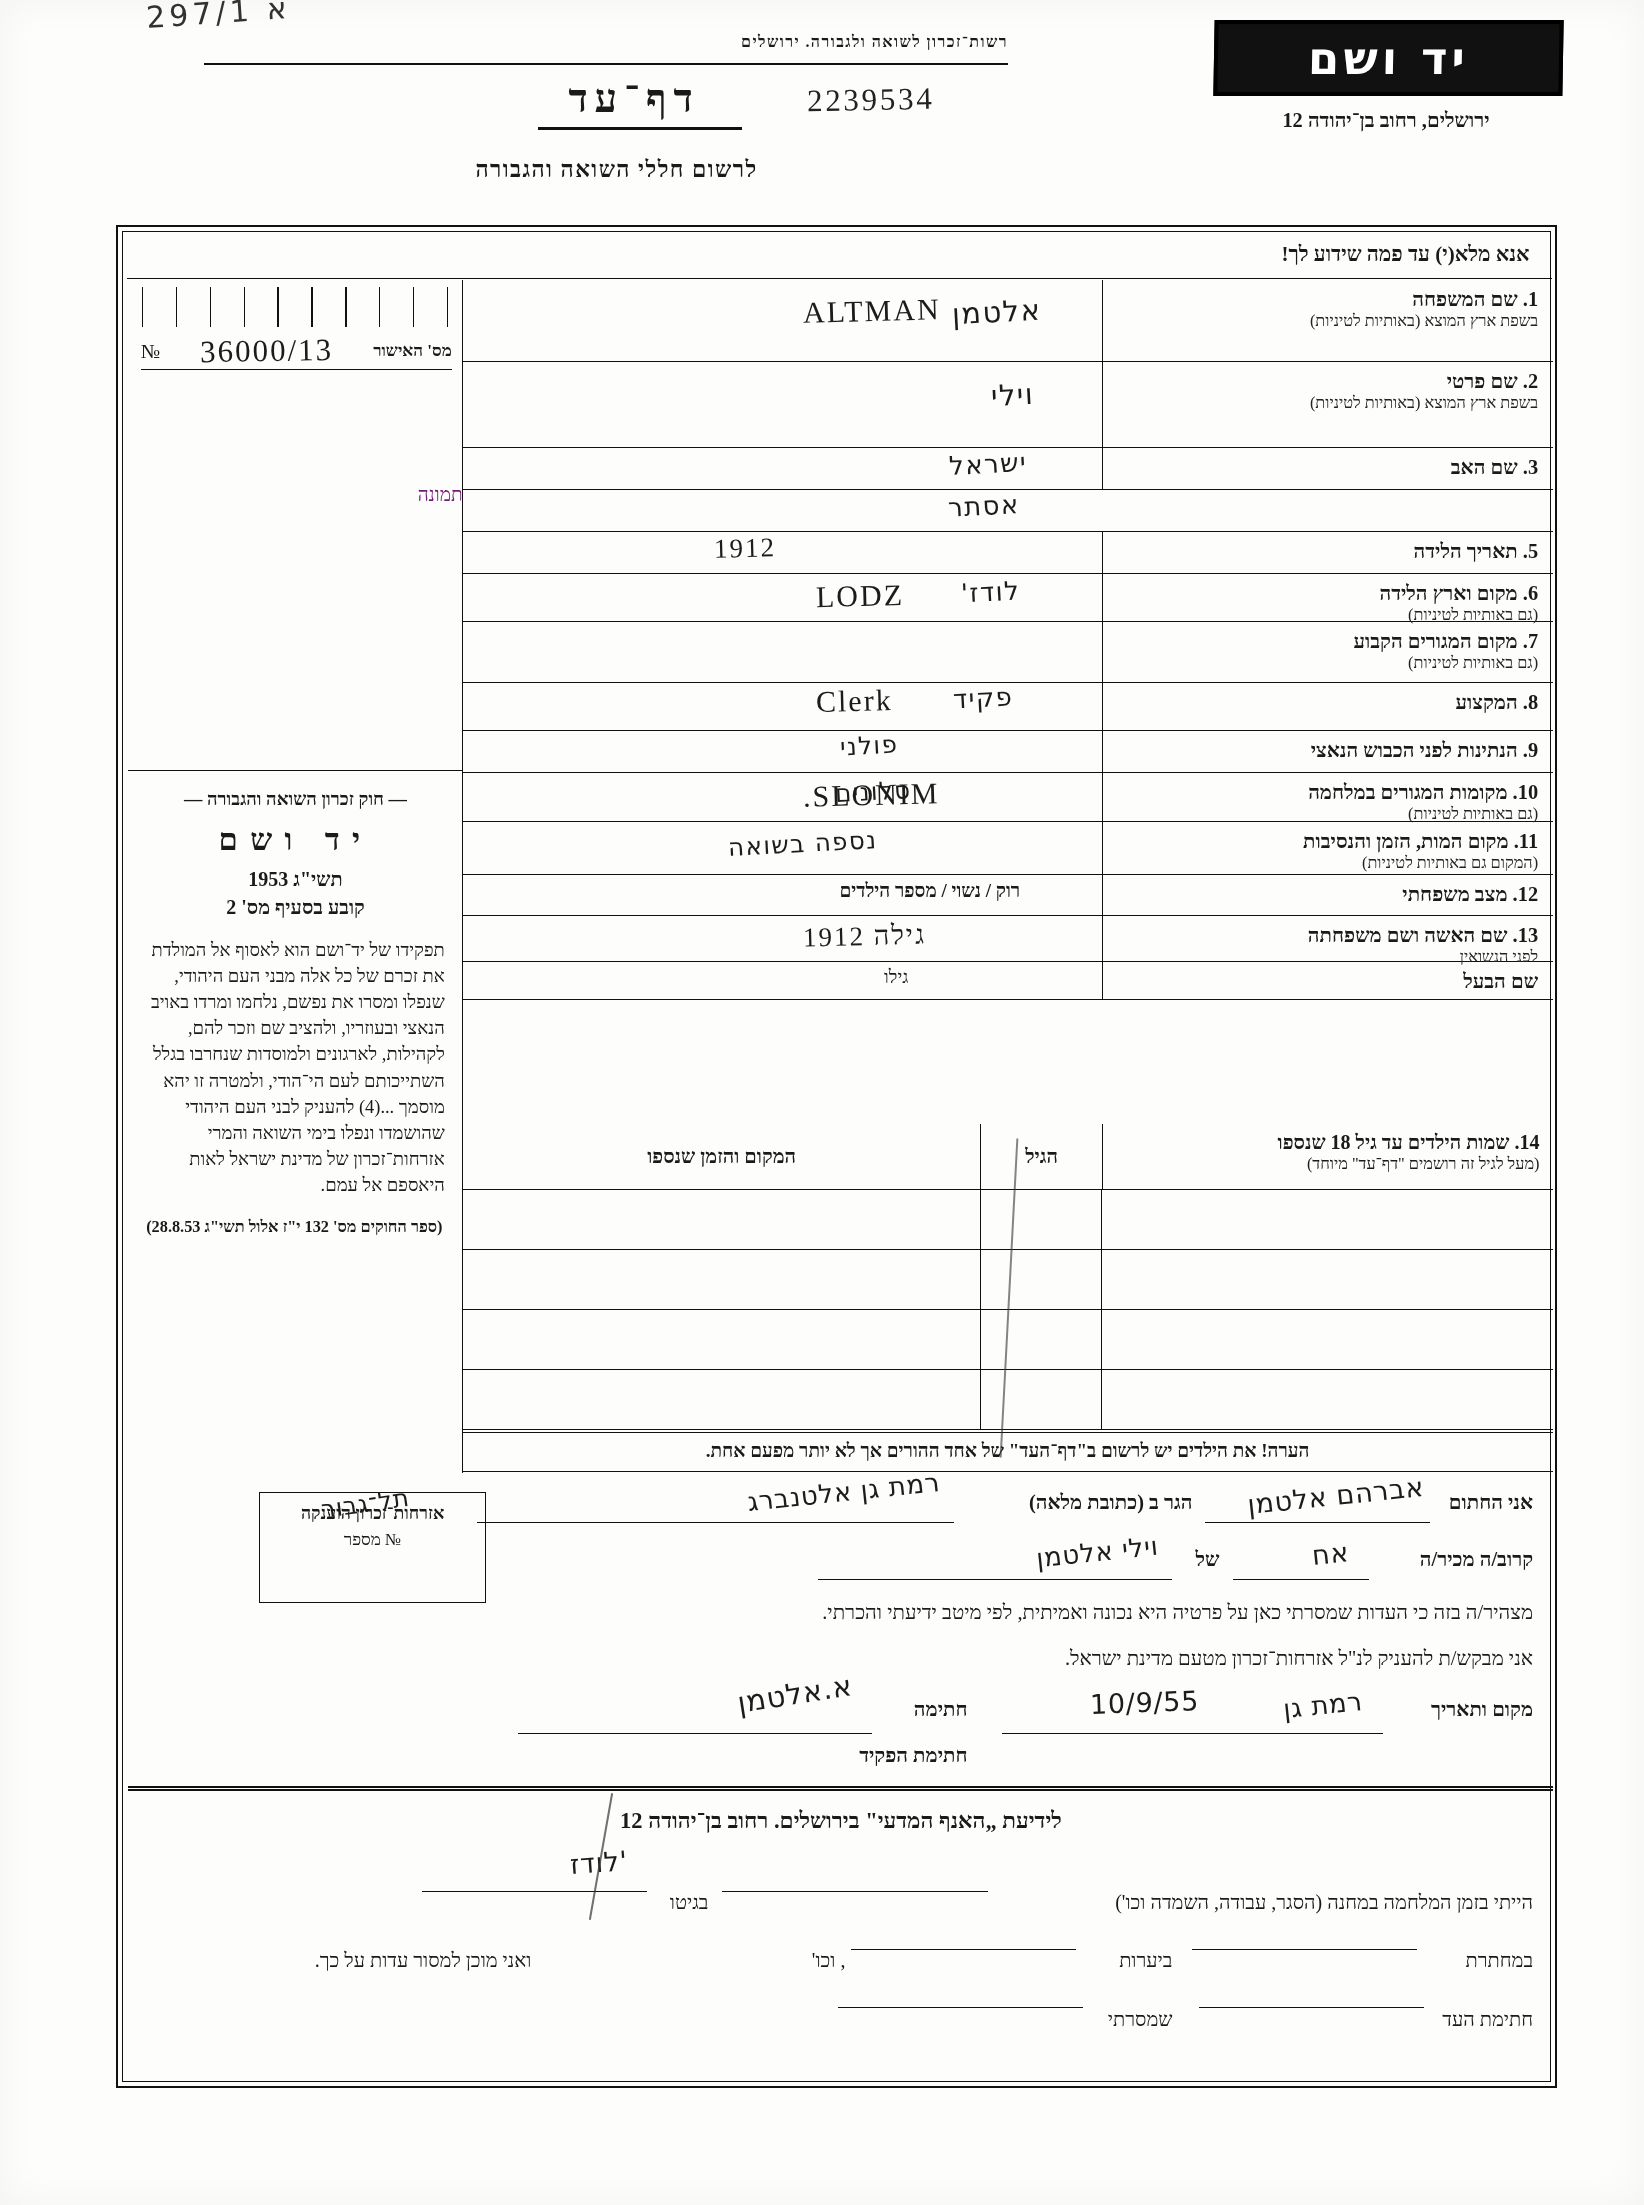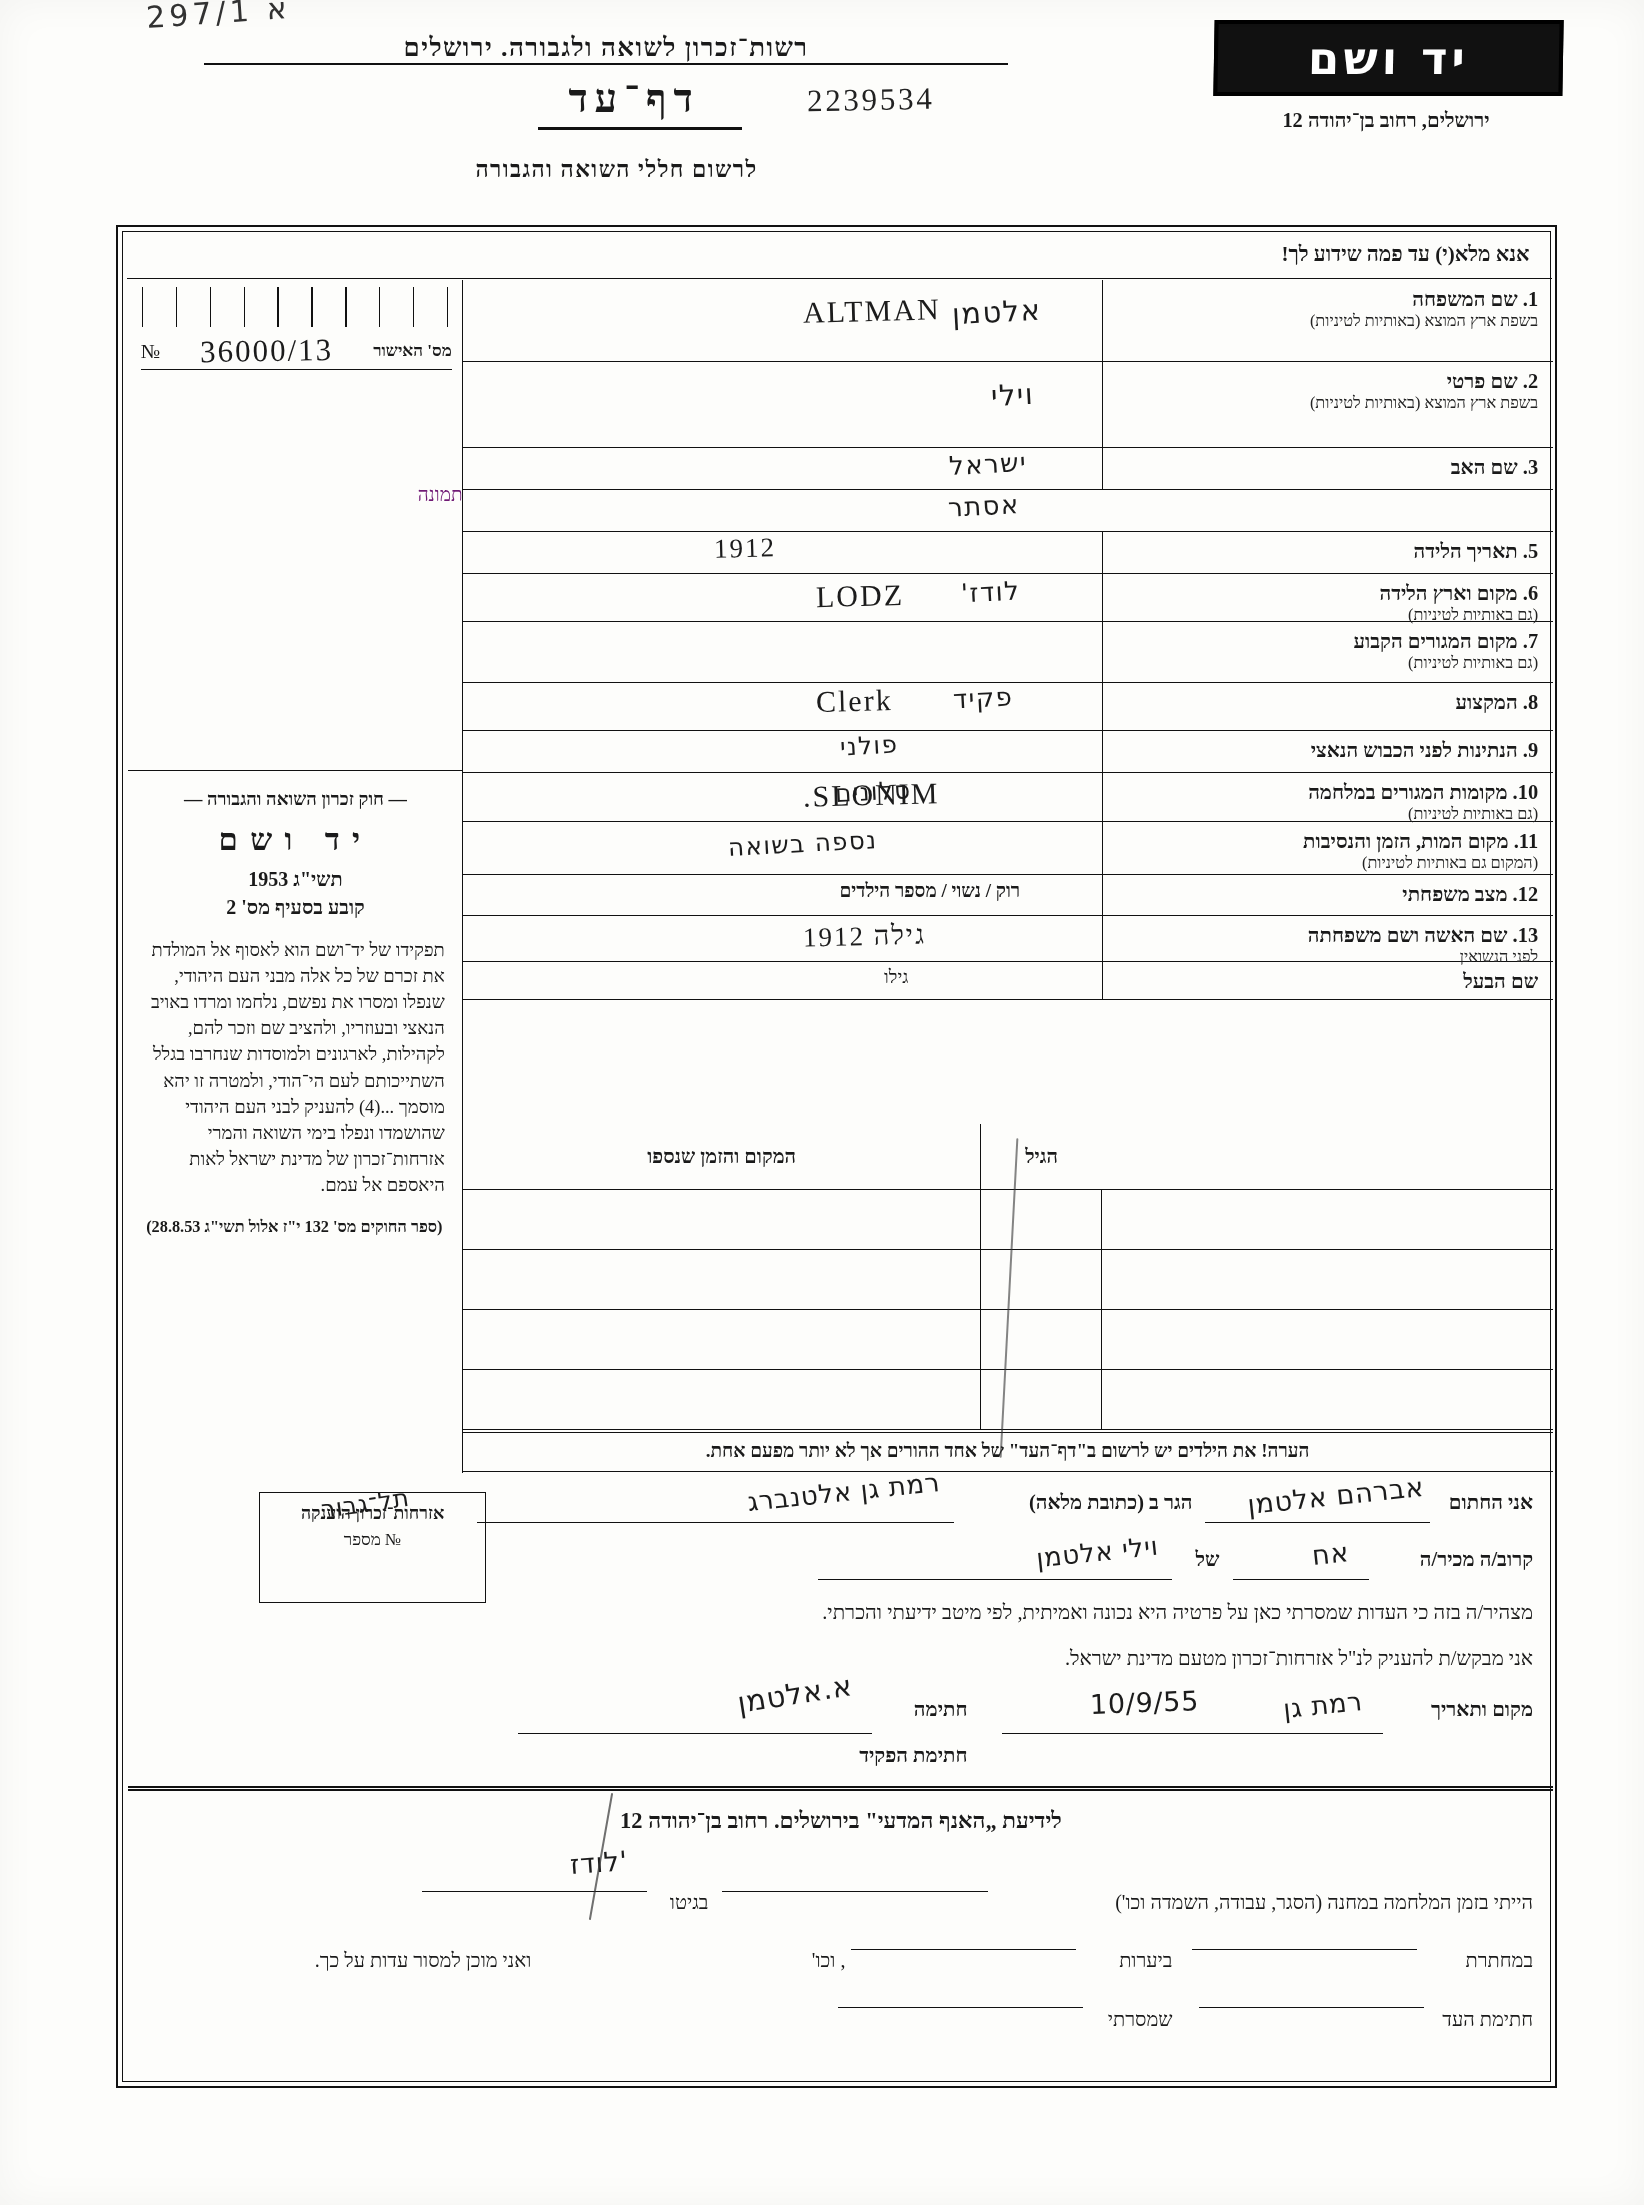--- a/index.html
+++ b/index.html
@@ -37,22 +37,22 @@
     border:4.1px solid #000;
     transform:skewX(-1deg);
   }
   .yv-address{
     position:absolute;right:82px;top:109px;
     width:354px;text-align:center;
     font-size:20.4px;font-weight:bold;direction:rtl;
   }
   .auth-line{
     position:absolute;left:204px;top:33px;width:804px;
-    text-align:center;direction:rtl;
-    font-size:26px;font-weight:bold;letter-spacing:1.4px;
+    direction:rtl;
+    font-size:16px;font-weight:bold;letter-spacing:1.4px;
   }
   .auth-underline{
     position:absolute;left:204px;top:63px;width:804px;height:2px;background:#111;
   }
   .dapad{
     position:absolute;left:518px;top:75px;width:232px;
     text-align:center;direction:rtl;
     font-size:40px;font-weight:bold;letter-spacing:6.8px;
   }
   .dapad-rule{
@@ -438,20 +438,24 @@
             <div class="main">שם הבעל</div>
           </div>
           <div class="value">
             <span style="position:absolute;left:422px;top:5.4px;font-size:18.4px;">גילו</span>
           </div>
         </div>
       </div>
 
       <div class="children">
         <div class="ch-head">
+          <div class="c1">
+            <div class="main">14. שמות הילדים עד גיל 18 שנספו</div>
+            <div class="sub">(מעל לגיל זה רושמים "דף־עד" מיוחד)</div>
+          </div>
           <div class="c2">הגיל</div>
           <div class="c3">המקום והזמן שנספו</div>
         </div>
         <div class="ch-row">
             <div class="c1"></div>
             <div class="c2"></div>
             <div class="c3"></div>
           </div>
         <div class="ch-row">
             <div class="c1"></div>

